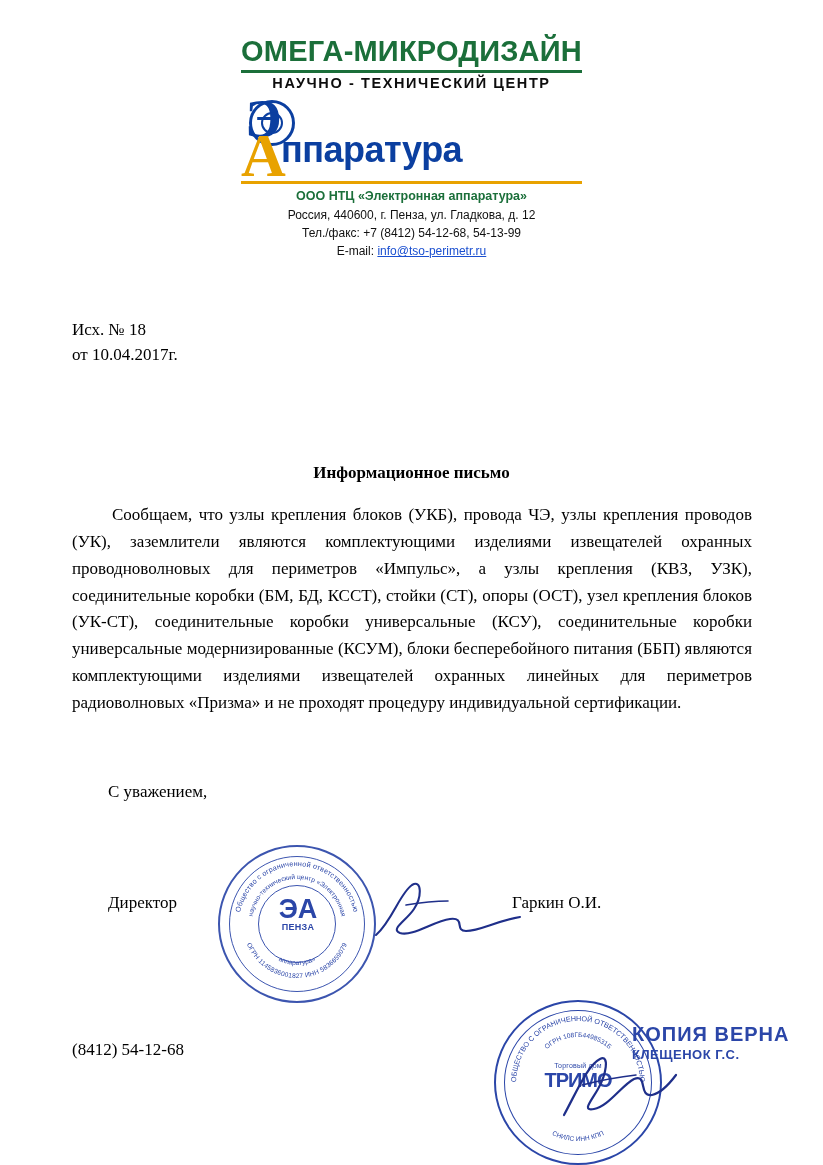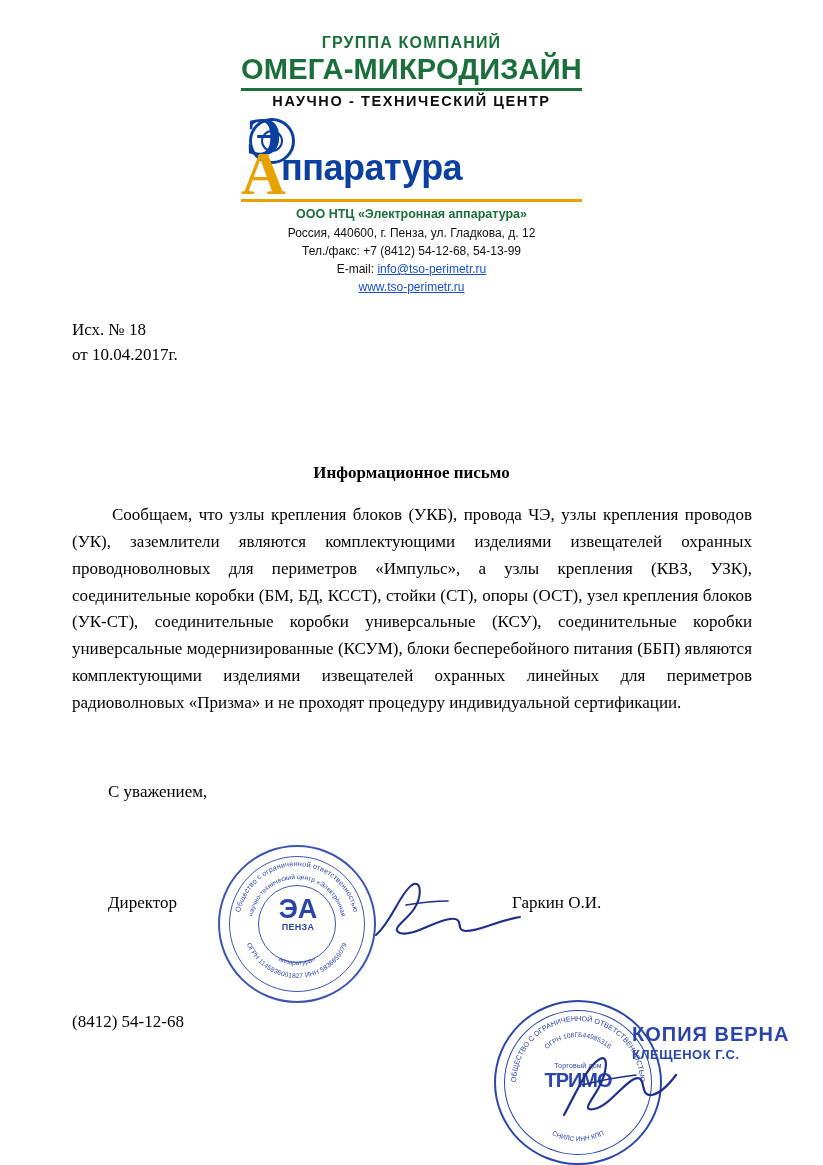--- a/index.html
+++ b/index.html
@@ -188,21 +188,21 @@
   }
   .sig-name {
     position: absolute;
     left: 512px;
     top: 893px;
     font-size: 17px;
   }
   .phone {
     position: absolute;
     left: 72px;
-    top: 1012px;
+    top: 1040px;
     font-size: 17px;
   }
 
   
   .stamp-main {
     position: absolute;
     left: 218px;
     top: 845px;
     width: 158px;
     height: 158px;
@@ -289,42 +289,38 @@
   }
   .copy-true .l1 { font-size: 20px; letter-spacing: 1px; }
   .copy-true .l2 { font-size: 13px; letter-spacing: .5px; }
   .copy-true .l3 { font-size: 13px; letter-spacing: .5px; }
 </style>
 </head>
 <body>
 
 <div class="letterhead">
   <div class="logo-block">
-    <div class="logo-line1">ГРУППА КОМПАНИЙ</div>
     <div class="logo-line2">ОМЕГА-МИКРОДИЗАЙН</div>
     <div class="logo-rule"></div>
     <div class="logo-line3">НАУЧНО - ТЕХНИЧЕСКИЙ ЦЕНТР</div>
 
     <div class="logo-brand">
       <div class="brand-bigE">Э</div>
       <div class="brand-circle"></div>
       <div class="brand-bigA">А</div>
       <div class="brand-a">ппаратура</div>
     </div>
     <div class="logo-underline"></div>
 
     <div class="company-name">ООО  НТЦ «Электронная аппаратура»</div>
     <div class="addr-line">Россия, 440600, г. Пенза, ул. Гладкова, д. 12</div>
     <div class="addr-line">Тел./факс: +7 (8412) 54-12-68, 54-13-99</div>
     <div class="addr-line">
       <span>E-mail:</span>
       <a href="#">info@tso-perimetr.ru</a>
-    </div>
-    <div class="addr-line">
-      <a href="#">www.tso-perimetr.ru</a>
     </div>
   </div>
 </div>
 
 <div class="ref-block">
   <div>Исх. № 18</div>
   <div>от  10.04.2017г.</div>
 </div>
 
 <div class="doc-title">Информационное письмо</div>

